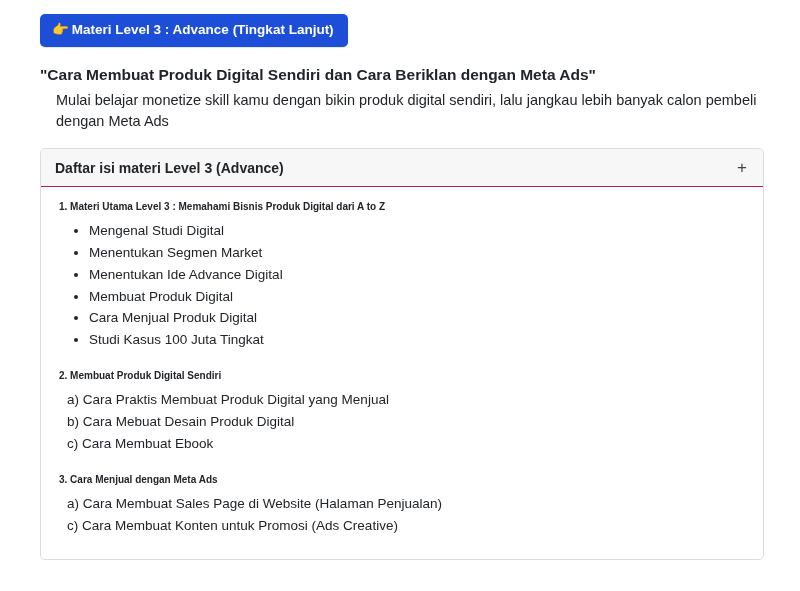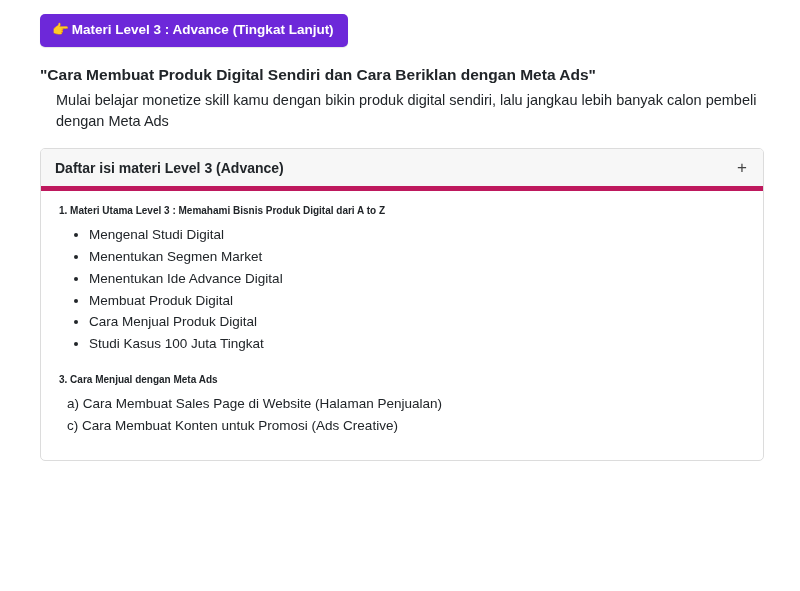--- a/index.html
+++ b/index.html
@@ -14,21 +14,21 @@
     color: #212529;
     -webkit-font-smoothing: antialiased;
   }
   .page {
     padding: 14px 24px 0 40px;
     box-sizing: border-box;
     width: 800px;
   }
   .badge-btn {
     display: inline-block;
-    background: #6d28d9;
+    background: #1d4ed8;
     color: #ffffff;
     font-size: 13.5px;
     font-weight: bold;
     border: none;
     border-radius: 5px;
     padding: 9px 14px 9px 12px;
     line-height: 1.1;
     cursor: pointer;
     box-shadow: 0 1px 1px rgba(0,0,0,0.10);
   }
@@ -54,21 +54,21 @@
     margin-top: 16px;
     border: 1px solid #dcdcdc;
     border-radius: 5px;
     background: #ffffff;
     width: 724px;
     box-sizing: border-box;
     overflow: hidden;
   }
   .panel-header {
     background: #f7f7f7;
-    border-bottom: 5px solid #be185d;
+    border-bottom: 1px solid #be185d;
     padding: 10px 14px 10px 14px;
     display: flex;
     align-items: center;
     justify-content: space-between;
     cursor: pointer;
   }
   .panel-header .ph-title {
     font-size: 14px;
     font-weight: bold;
     color: #212529;
@@ -138,20 +138,28 @@
         <ul class="bullets">
           <li>Mengenal Studi Digital</li>
           <li>Menentukan Segmen Market</li>
           <li>Menentukan Ide Advance Digital</li>
           <li>Membuat Produk Digital</li>
           <li>Cara Menjual Produk Digital</li>
           <li>Studi Kasus 100 Juta Tingkat</li>
         </ul>
       </div>
 
+      <div class="sec">
+        <div class="sec-head">2. Membuat Produk Digital Sendiri</div>
+        <div class="lettered">
+          <p>a) Cara Praktis Membuat Produk Digital yang Menjual</p>
+          <p>b) Cara Mebuat Desain Produk Digital</p>
+          <p>c) Cara Membuat Ebook</p>
+        </div>
+      </div>
 
       <div class="sec">
         <div class="sec-head">3. Cara Menjual dengan Meta Ads</div>
         <div class="lettered">
           <p>a) Cara Membuat Sales Page di Website (Halaman Penjualan)</p>
           <p>c) Cara Membuat Konten untuk Promosi (Ads Creative)</p>
 
         </div>
       </div>
 

